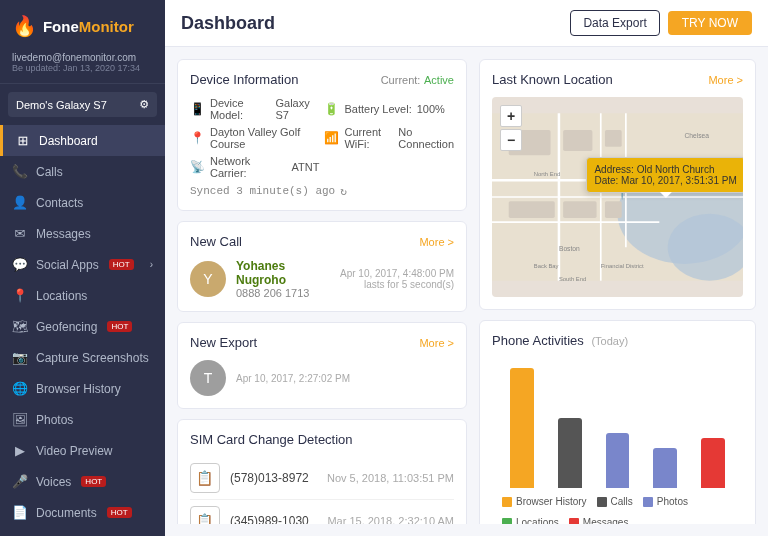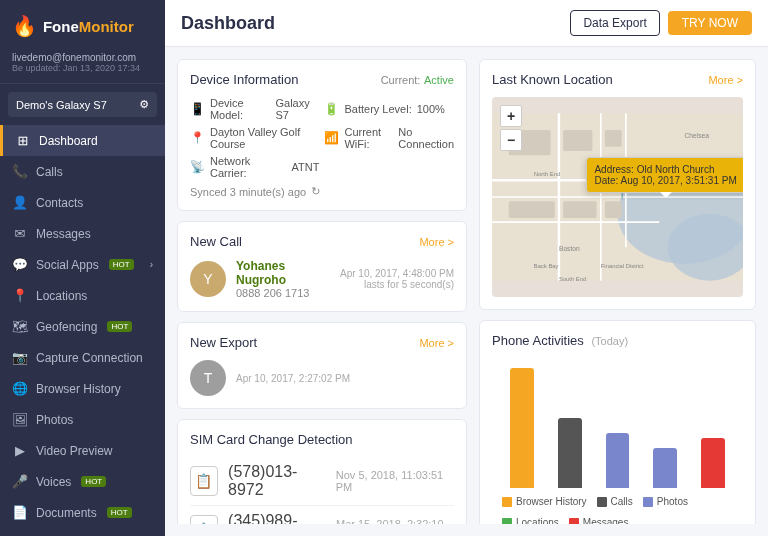--- a/index.html
+++ b/index.html
@@ -39,21 +39,21 @@
     .device-selector span { color: #fff; font-size: 11px; }
     .sidebar-nav { flex: 1; padding: 4px 0; }
     .nav-item {
       display: flex; align-items: center; gap: 8px;
       padding: 8px 12px; cursor: pointer; color: #b0b8c9; font-size: 12px;
       position: relative;
     }
     .nav-item.active { background: #3d4260; color: #fff; border-left: 3px solid #f5a623; }
     .nav-item .nav-icon { width: 16px; text-align: center; font-size: 13px; }
     .badge {
-      background: #4d7c0f; color: #fff; font-size: 8px; padding: 1px 4px;
+      background: #b91c1c; color: #fff; font-size: 8px; padding: 1px 4px;
       border-radius: 3px; margin-left: 2px;
     }
     .nav-arrow { margin-left: auto; font-size: 10px; }
 
     
     #main { flex: 1; display: flex; flex-direction: column; overflow: hidden; }
 
     
     #header {
       background: #fff; padding: 10px 16px; display: flex; align-items: center;
@@ -84,21 +84,21 @@
       display: flex; align-items: center; justify-content: space-between; margin-bottom: 10px;
     }
     .card-title { font-size: 13px; font-weight: 400; color: #2c3049; }
     .card-more { color: #f5a623; font-size: 11px; cursor: pointer; }
 
     
     .device-info-grid { display: grid; grid-template-columns: 1fr 1fr; gap: 5px; font-size: 11px; color: #555; }
     .device-info-row { display: flex; align-items: center; gap: 5px; }
     .device-info-row .di-icon { font-size: 12px; color: #777; }
     .status-active { color: #4caf50; font-size: 11px; text-align: right; }
-    .synced-row { display: flex; align-items: center; gap: 5px; color: #888; font-size: 11px; margin-top: 6px; }
+    .synced-row { display: flex; align-items: flex-start; gap: 5px; color: #888; font-size: 11px; margin-top: 6px; font-family: Liberation Mono, monospace; }
 
     
     .contact-item { display: flex; align-items: center; gap: 10px; }
     .avatar {
       width: 36px; height: 36px; border-radius: 50%; background: #b0b8c9;
       flex-shrink: 0; display: flex; align-items: center; justify-content: center;
       color: #fff; font-size: 14px; overflow: hidden;
     }
     .contact-info { flex: 1; }
     .contact-name { font-size: 12px; font-weight: 600; color: #4d7c0f; }
@@ -106,21 +106,21 @@
     .contact-meta { font-size: 10px; color: #aaa; text-align: left; }
     .contact-duration { font-size: 10px; color: #aaa; }
 
     
     .sim-item { display: flex; align-items: center; gap: 10px; padding: 6px 0; border-bottom: 1px solid #f0f0f0; }
     .sim-item:last-child { border-bottom: none; }
     .sim-icon {
       width: 30px; height: 30px; border: 1px solid #ccc; border-radius: 4px;
       display: flex; align-items: center; justify-content: center; font-size: 14px; color: #888;
     }
-    .sim-number { font-size: 16px; color: #444; }
+    .sim-number { font-size: 12px; color: #444; }
     .sim-date { font-size: 11px; color: #aaa; margin-left: auto; }
 
     
     .map-container {
       flex: 1; position: relative; border-radius: 4px; overflow: hidden;
       background: #e8e0d8; min-height: 200px;
     }
     .map-svg { width: 100%; height: 100%; }
     .map-overlay {
       position: absolute; top: 8px; left: 8px; display: flex; flex-direction: column; gap: 2px;
@@ -200,21 +200,21 @@
       <span class="nav-icon">📍</span>
       <span>Locations</span>
     </div>
     <div class="nav-item">
       <span class="nav-icon">🗺</span>
       <span>Geofencing</span>
       <span class="badge">HOT</span>
     </div>
     <div class="nav-item">
       <span class="nav-icon">📷</span>
-      <span>Capture Connection</span>
+      <span>Capture Screenshots</span>
     </div>
     <div class="nav-item">
       <span class="nav-icon">🌐</span>
       <span>Browser History</span>
     </div>
     <div class="nav-item">
       <span class="nav-icon">🖼</span>
       <span>Photos</span>
     </div>
     <div class="nav-item">
@@ -378,21 +378,21 @@
             <text x="50" y="185" font-size="7" fill="#888">Back Bay</text>
             <text x="130" y="185" font-size="7" fill="#888">Financial District</text>
             <text x="80" y="200" font-size="7" fill="#888">South End</text>
           </svg>
           <div class="map-overlay">
             <div class="map-btn">+</div>
             <div class="map-btn">−</div>
           </div>
           <div class="map-tooltip">
             <div>Address: Old North Church</div>
-            <div>Date: Aug 10, 2017, 3:51:31 PM</div>
+            <div>Date: Mar 10, 2017, 3:51:31 PM</div>
           </div>
           <div class="map-pin">📍</div>
         </div>
       </div>
 
       <div class="card chart-card">
         <div class="card-header">
           <span>
             <span class="card-title">Phone Activities</span>
             <span style="color:#aaa;font-size:11px;margin-left:4px;">(Today)</span>

